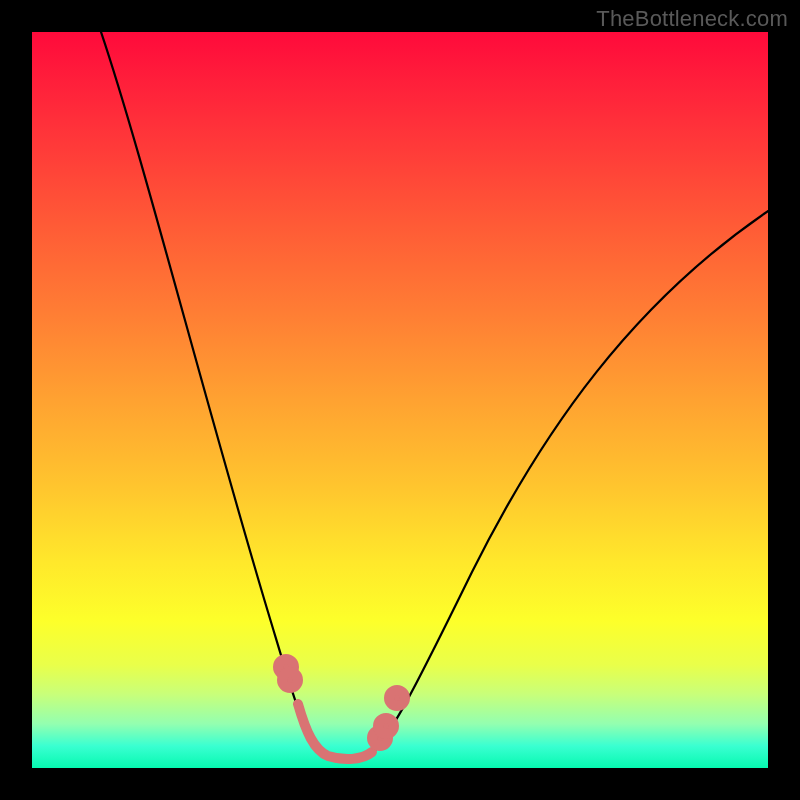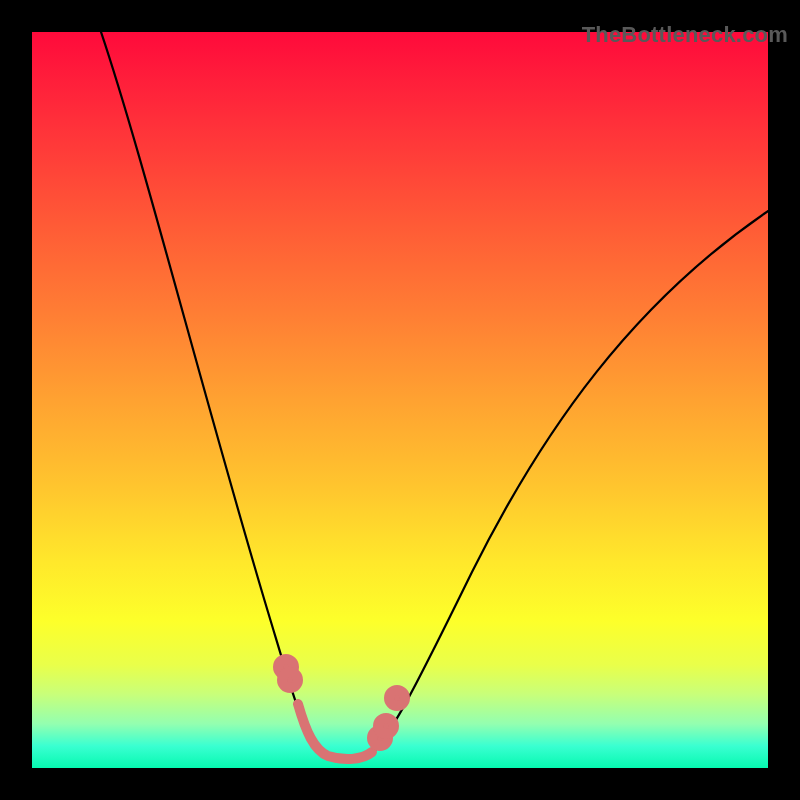--- a/index.html
+++ b/index.html
@@ -11,25 +11,25 @@
     font-family: Arial, Helvetica, sans-serif;
   }
   .frame {
     position: relative;
     width: 800px;
     height: 800px;
     background: #000;
   }
   .watermark {
     position: absolute;
-    top: 22px;
+    top: 6px;
     right: 12px;
     color: #595959;
     font-size: 22px;
-    font-weight: 700;
+    font-weight: 400;
     letter-spacing: 0.2px;
     z-index: 5;
   }
   .plot {
     position: absolute;
     top: 32px;
     left: 32px;
     width: 736px;
     height: 736px;
     overflow: hidden;

